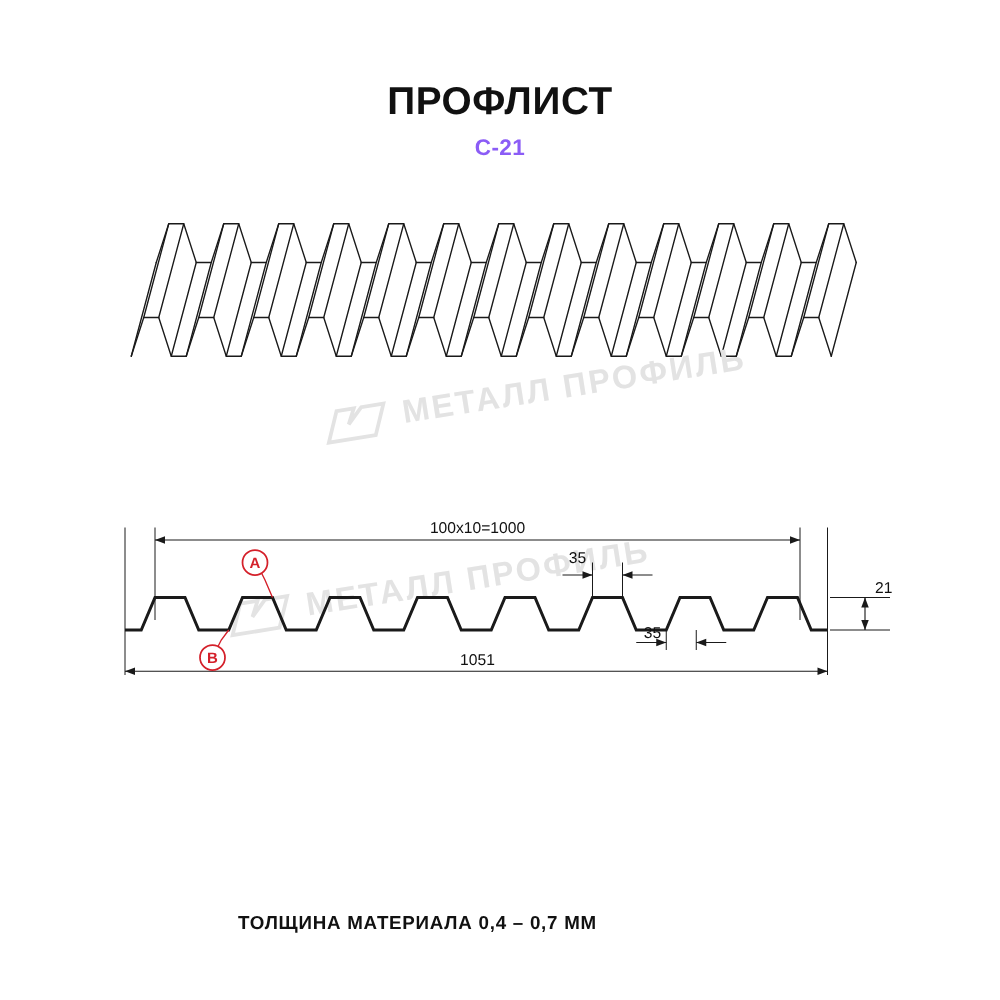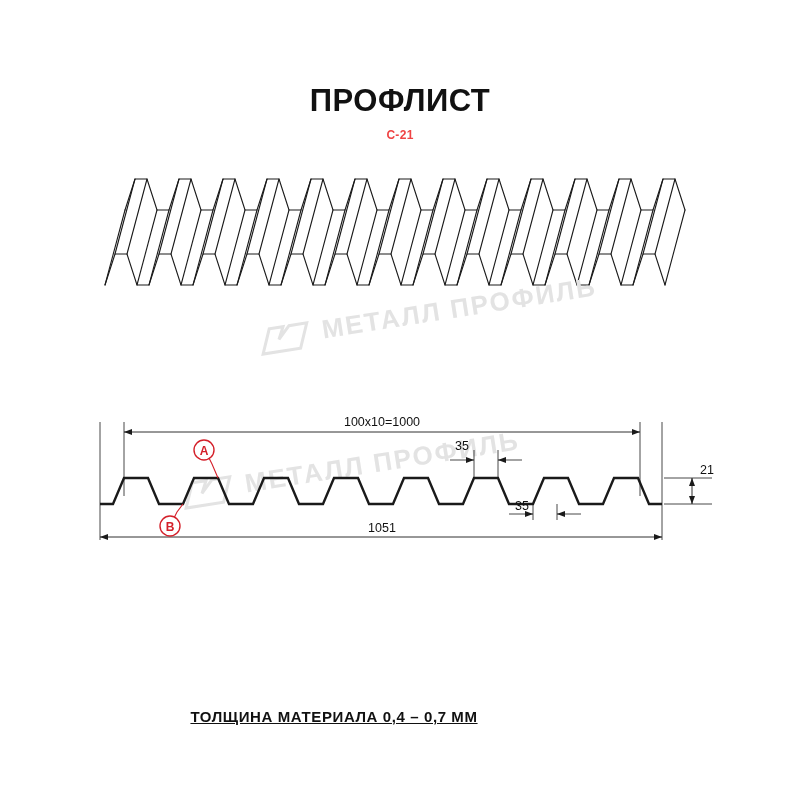--- a/index.html
+++ b/index.html
@@ -21,61 +21,59 @@
     left: 0; top: 0;
     width: 800px;
     height: 800px;
   }
   .title-block {
     position: absolute;
     left: 0;
     top: 62px;
     width: 800px;
     text-align: center;
-    margin-top: 20px;
   }
   .title {
     font-size: 31px;
     font-weight: bold;
     letter-spacing: 0.5px;
     color: #111111;
     line-height: 38px;
   }
   .subtitle {
     margin-top: 8px;
-    font-size: 12px;
-    font-weight: bold;
-    color: #ef4444;
+    font-size: 18px;
+    font-weight: bold;
+    color: #8b5cf6;
     letter-spacing: 0.3px;
   }
   .iso-wrap {
     position: absolute;
     left: 95px;
     top: 165px;
     width: 620px;
     height: 160px;
   }
   .section-wrap {
     position: absolute;
     left: 52px;
     top: 400px;
     width: 690px;
     height: 170px;
   }
   .footer {
     position: absolute;
     left: 0;
-    top: 708px;
+    top: 730px;
     width: 668px;
     text-align: center;
     font-size: 15px;
     font-weight: bold;
     letter-spacing: 0.6px;
     color: #111111;
-    text-decoration: underline;
   }
   
   .watermark {
     position: absolute;
     pointer-events: none;
     color: #e3e3e3;
     font-size: 26px;
     font-weight: bold;
     letter-spacing: 2px;
     white-space: nowrap;

